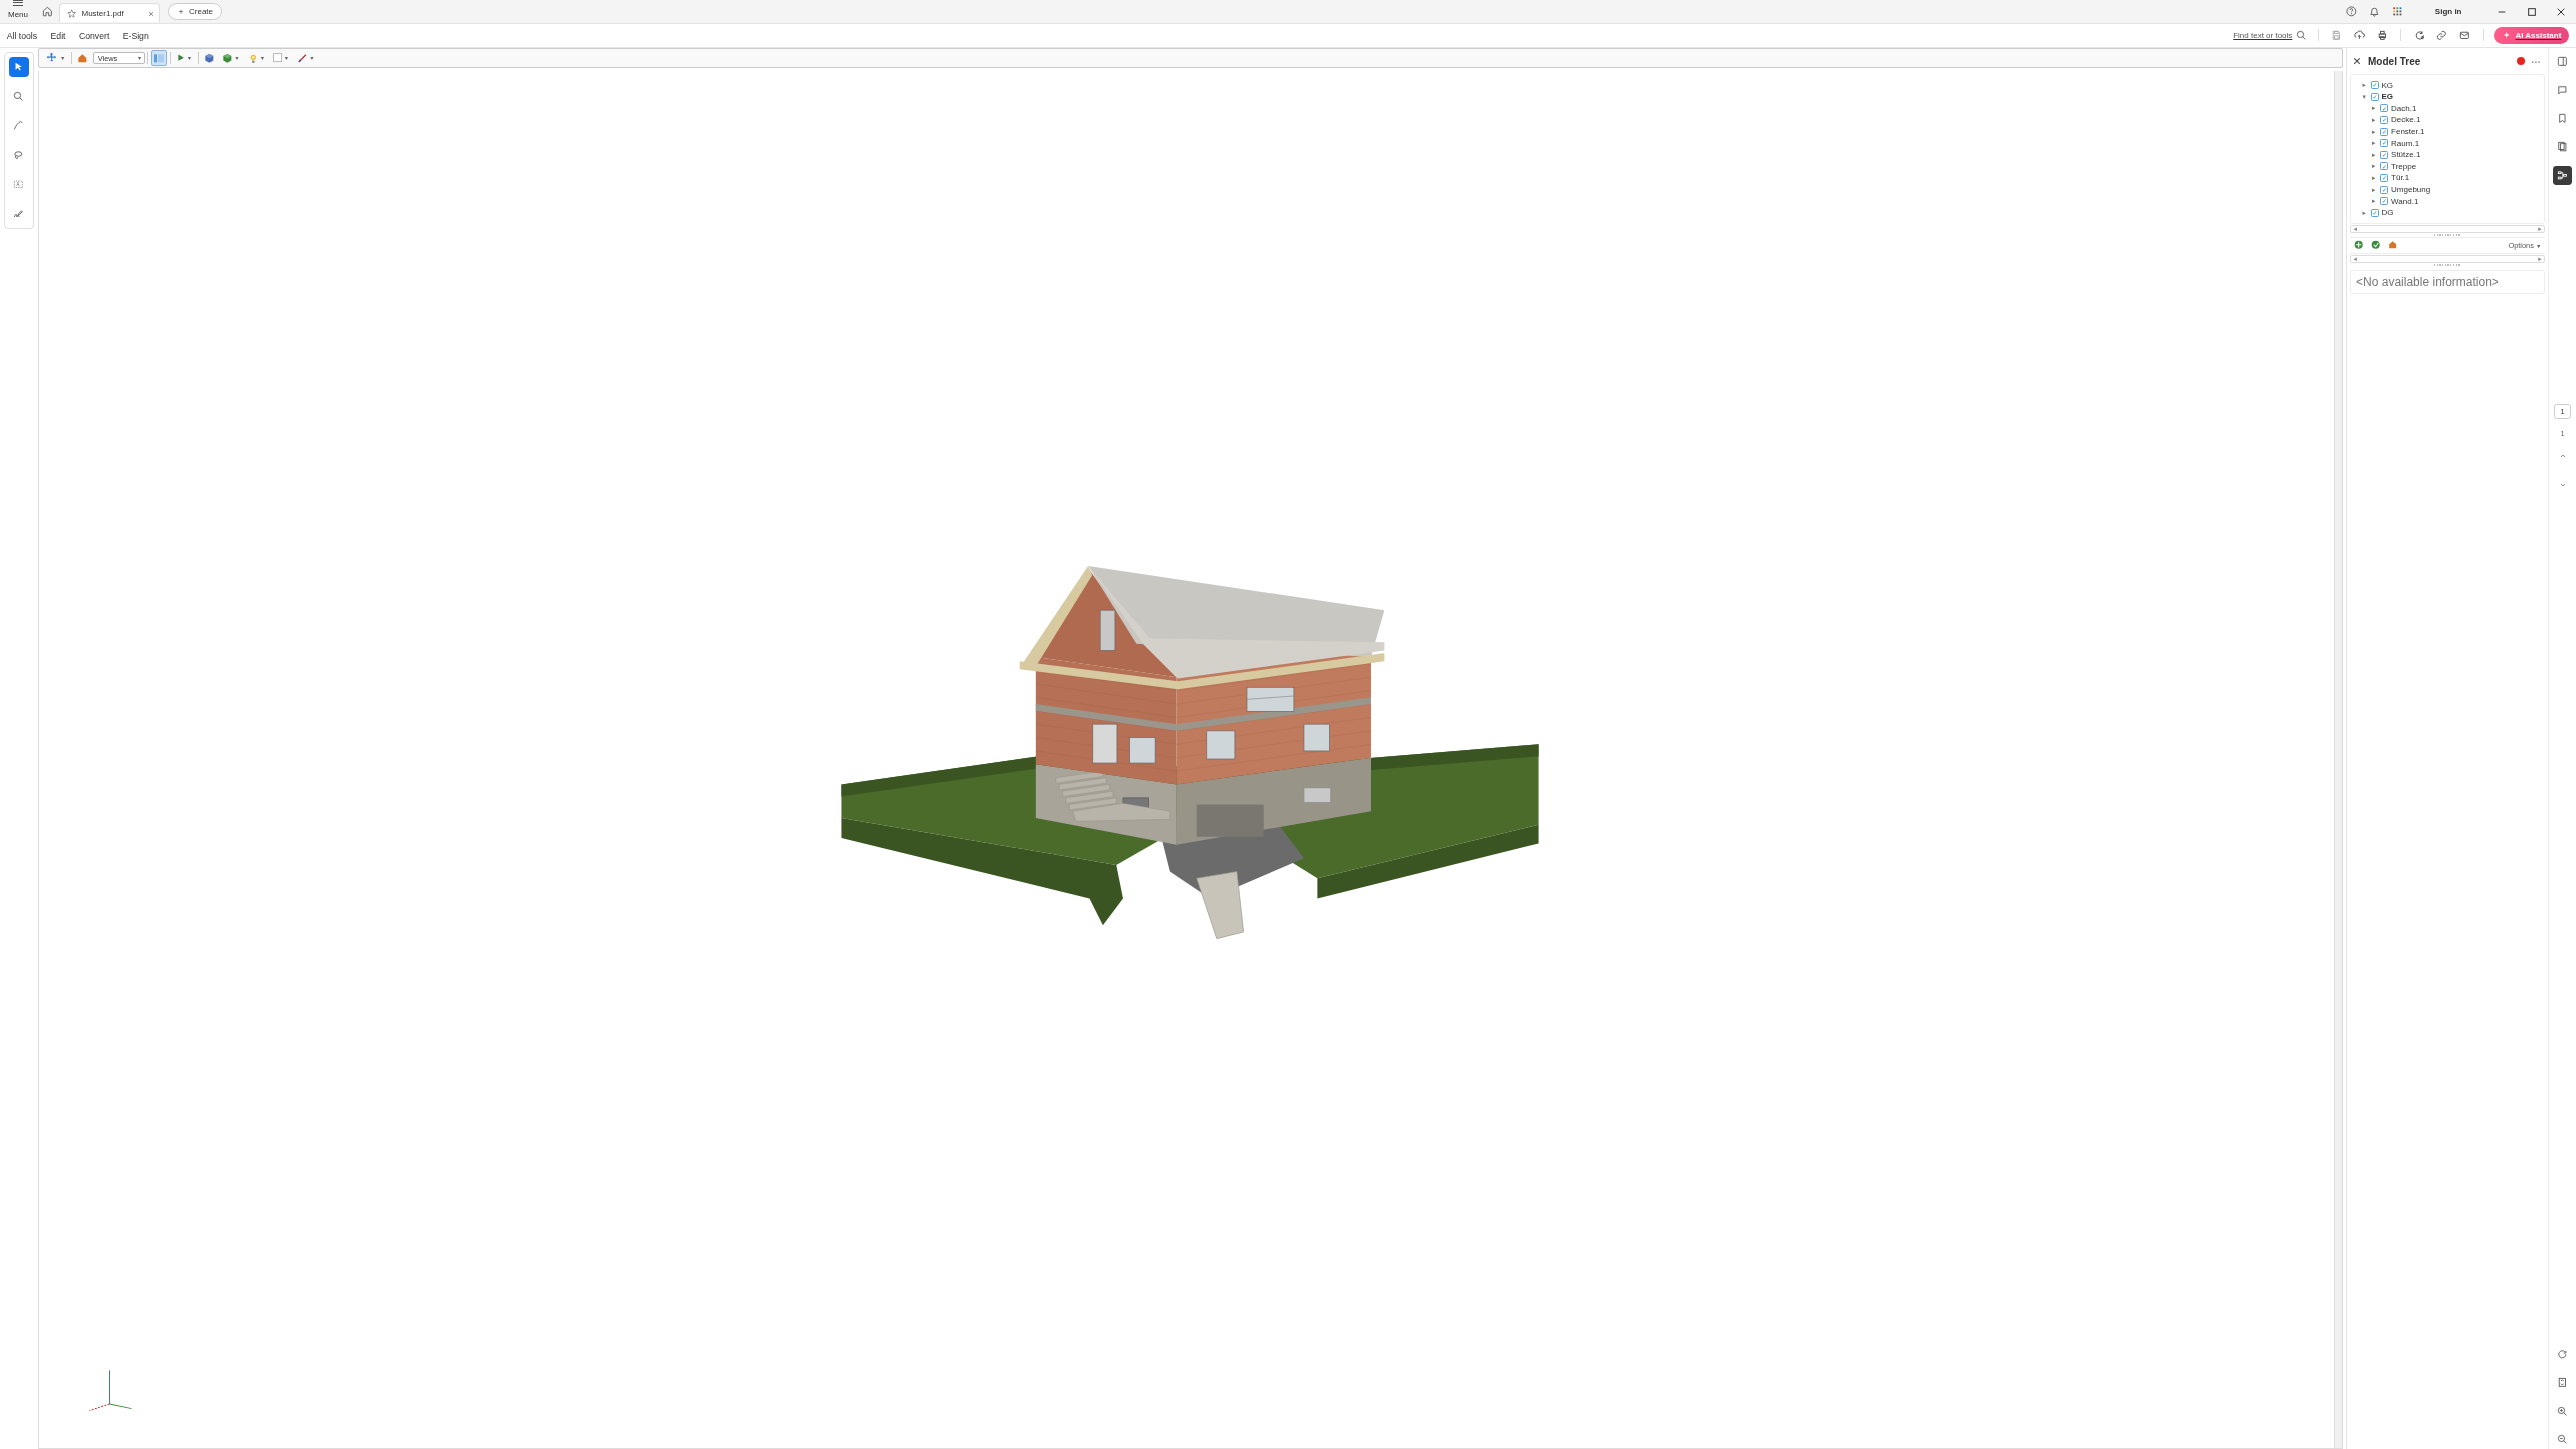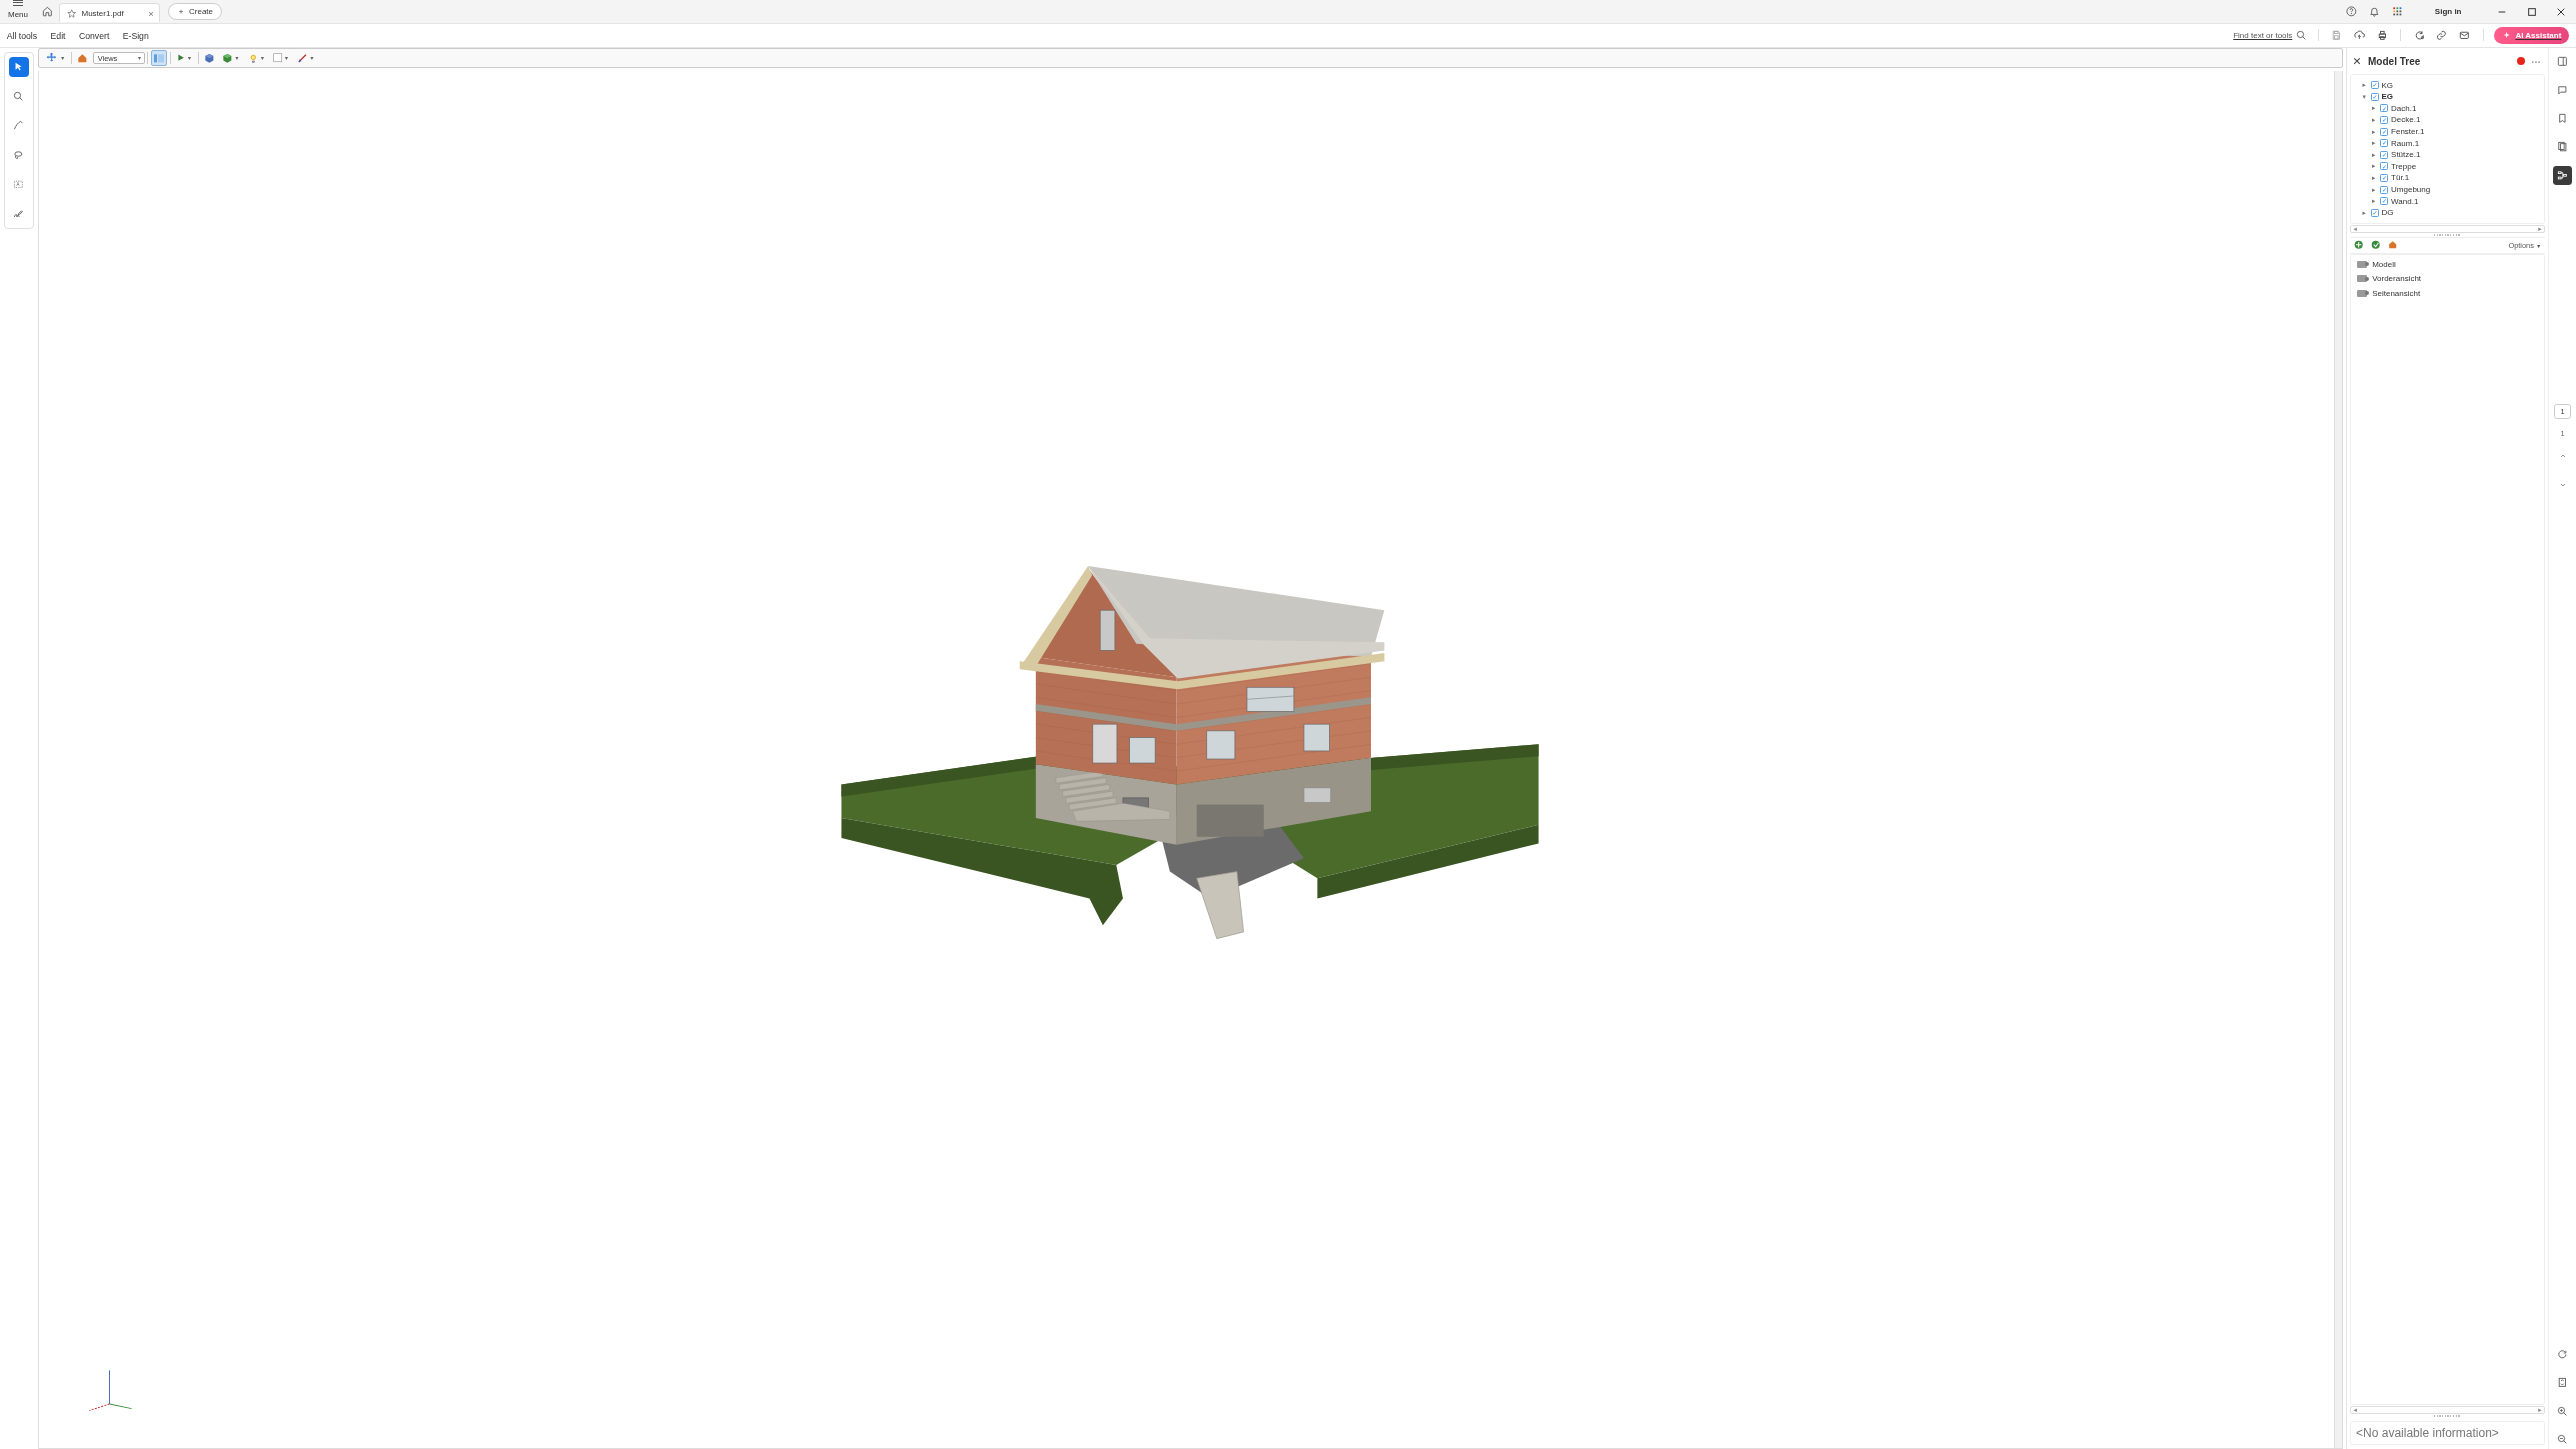--- a/index.html
+++ b/index.html
@@ -511,34 +511,20 @@
         <svg width="9.4" height="9.4" viewBox="0 0 14 14">
             <circle cx="7" cy="7" r="6" fill="#3a8a3a"></circle>
             <path d="M4 7l3 3 4-6" stroke="#fff" stroke-width="1.5" fill="none"></path>
           </svg>
         <svg width="9.4" height="9.4" viewBox="0 0 24 24">
             <path d="M3 11l9-8 9 8v10H3z" fill="#d8742a"></path>
           </svg>
         <span class="opt"><span>Options</span> <span style="font-size:5.4px">▼</span></span>
       </div>
 
-      <div class="views-list">
-        <div class="vitem">
-            <span class="cam-ico"></span>
-            <span>Modell</span>
-          </div>
-        <div class="vitem">
-            <span class="cam-ico"></span>
-            <span>Vorderansicht</span>
-          </div>
-        <div class="vitem">
-            <span class="cam-ico"></span>
-            <span>Seitenansicht</span>
-          </div>
-      </div>
       <div class="hscroll"></div>
       <div class="grip">
           <span></span>
         </div>
 
       <div class="infobar">
         <span>&lt;No available information&gt;</span>
       </div>
     </div>
 

